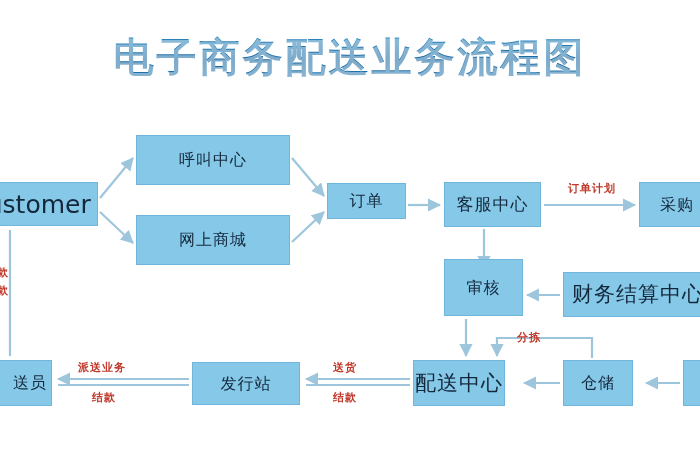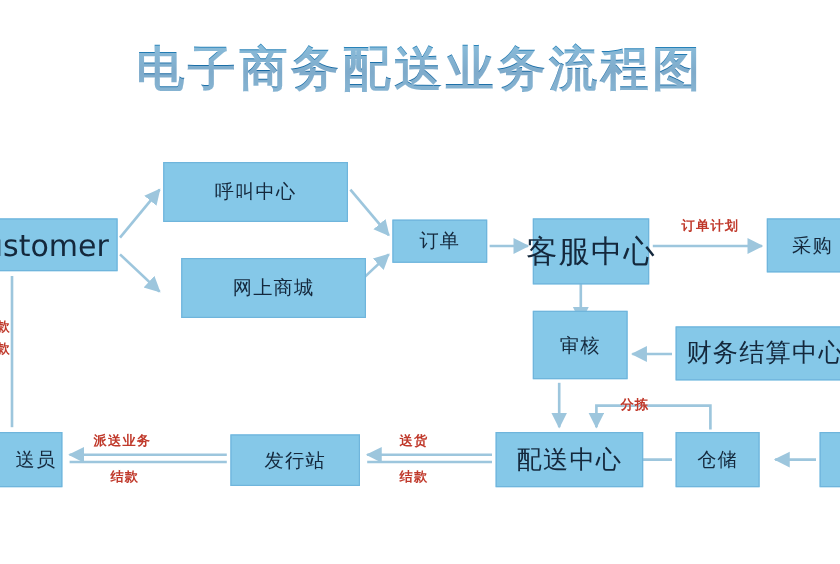--- a/index.html
+++ b/index.html
@@ -125,45 +125,45 @@
   </svg>
 
   <div class="node latin" style="left:-38px; top:182px; width:136px; height:44px;">
     <span>Customer</span>
   </div>
 
   <div class="node" style="left:136px; top:135px; width:154px; height:50px;">
     <span>呼叫中心</span>
   </div>
 
-  <div class="node" style="left:151px; top:215px; width:154px; height:50px;text-align:right;">
+  <div class="node" style="left:136px; top:215px; width:154px; height:50px;text-align:right;">
     <span>网上商城</span>
   </div>
 
   <div class="node" style="left:327px; top:183px; width:79px; height:36px;">
     <span>订单</span>
   </div>
 
-  <div class="node" style="left:444px; top:182px; width:97px; height:55px; font-size:26px;">
+  <div class="node" style="left:444px; top:182px; width:97px; height:45px; font-size:17px;">
     <span>客服中心</span>
   </div>
 
   <div class="node" style="left:639px; top:182px; width:76px; height:45px;">
     <span>采购</span>
   </div>
 
   <div class="node" style="left:444px; top:259px; width:79px; height:57px;">
     <span>审核</span>
   </div>
 
   <div class="node" style="left:563px; top:272px; width:152px; height:45px; font-size:21px; justify-content:flex-start; padding-left:8px;">
     <span>财务结算中心</span>
   </div>
 
-  <div class="node" style="left:413px; top:360px; width:123px; height:46px; font-size:21px;font-family:Liberation Serif, serif;">
+  <div class="node" style="left:413px; top:360px; width:92px; height:46px; font-size:21px;font-family:Liberation Serif, serif;">
     <span>配送中心</span>
   </div>
 
   <div class="node" style="left:563px; top:360px; width:70px; height:46px;">
     <span>仓储</span>
   </div>
 
   <div class="node" style="left:683px; top:360px; width:60px; height:46px;">
     <span></span>
   </div>

